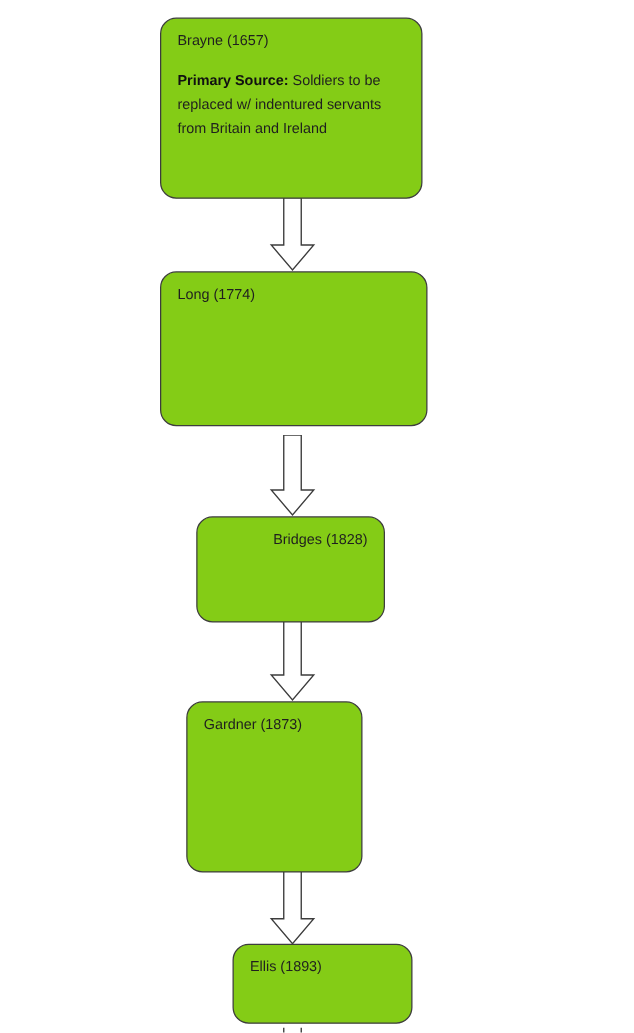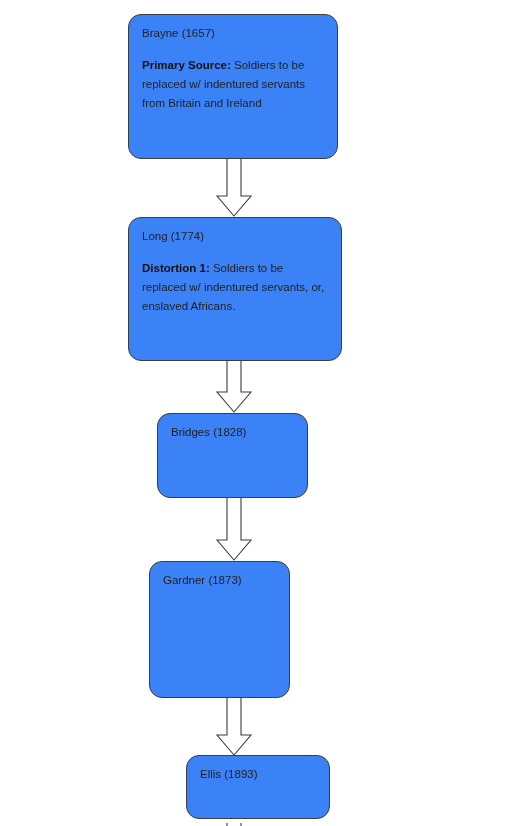--- a/index.html
+++ b/index.html
@@ -19,21 +19,21 @@
   #flowchart {
     position: absolute;
     left: 0; top: 0;
     width: 507px;
     height: 826px;
   }
 
   .node {
     position: absolute;
     box-sizing: border-box;
-    background: #3b82f6;
+    background: #84cc16;
     border: 1px solid #3d3d3d;
     border-radius: 13px;
     padding: 10px 13px 8px 13px;
     z-index: 2;
   }
 
   .node-title {
     font-size: 11.5px;
     line-height: 17px;
     color: #1f1f1f;
@@ -47,22 +47,22 @@
     margin-top: 14px;
   }
 
   .node-body b {
     font-weight: bold;
     color: #111111;
   }
 
   
   #node-0 { left: 128px; top: 14px;  width: 210px; height: 145px; }
-  #node-1 { left: 128px; top: 217px; width: 214px; height: 144px; }
-  #node-2 { left: 157px; top: 413px; width: 151px; height: 85px;  }
+  #node-1 { left: 128px; top: 217px; width: 214px; height: 124px; }
+  #node-2 { left: 157px; top: 413px; width: 151px; height: 85px; text-align: right;  }
   #node-3 { left: 149px; top: 561px; width: 141px; height: 137px; }
   #node-4 { left: 149px; top: 755px; width: 144px; height: 64px; margin-left: 37px;  }
 
   #node-2 .node-body { margin-top: 12px; }
   #node-4 .node-body { margin-top: 12px; }
 
   
   .arrow {
     position: absolute;
     z-index: 1;
@@ -88,23 +88,20 @@
   </div>
 
   <div class="arrow" style="left:214px; top:158px;">
     <svg width="40" height="60" viewBox="0 0 40 60">
       <polygon points="13,0 27,0 27,38 37,38 20,58 3,38 13,38" fill="#ffffff" stroke="#3d3d3d" stroke-width="1.1" stroke-linejoin="miter"></polygon>
     </svg>
   </div>
 
   <div class="node" id="node-1">
     <div class="node-title">Long (1774)</div>
-    <div class="node-body">
-      <b>Distortion 1:</b><span> Soldiers to be replaced w/ indentured servants, or, enslaved Africans.</span>
-    </div>
   </div>
 
   <div class="arrow" style="left:214px; top:348px;">
     <svg width="40" height="66" viewBox="0 0 40 66">
       <polygon points="13,0 27,0 27,44 37,44 20,64 3,44 13,44" fill="#ffffff" stroke="#3d3d3d" stroke-width="1.1" stroke-linejoin="miter"></polygon>
     </svg>
   </div>
 
   <div class="node" id="node-2">
     <div class="node-title">Bridges (1828)</div>

